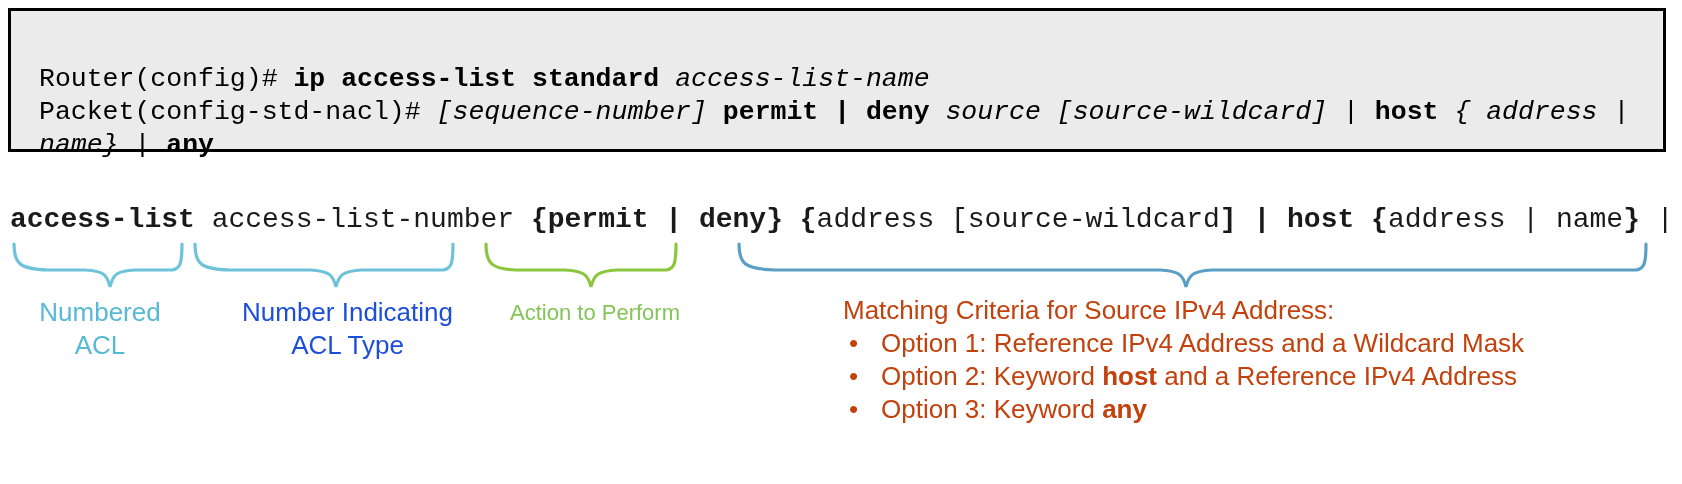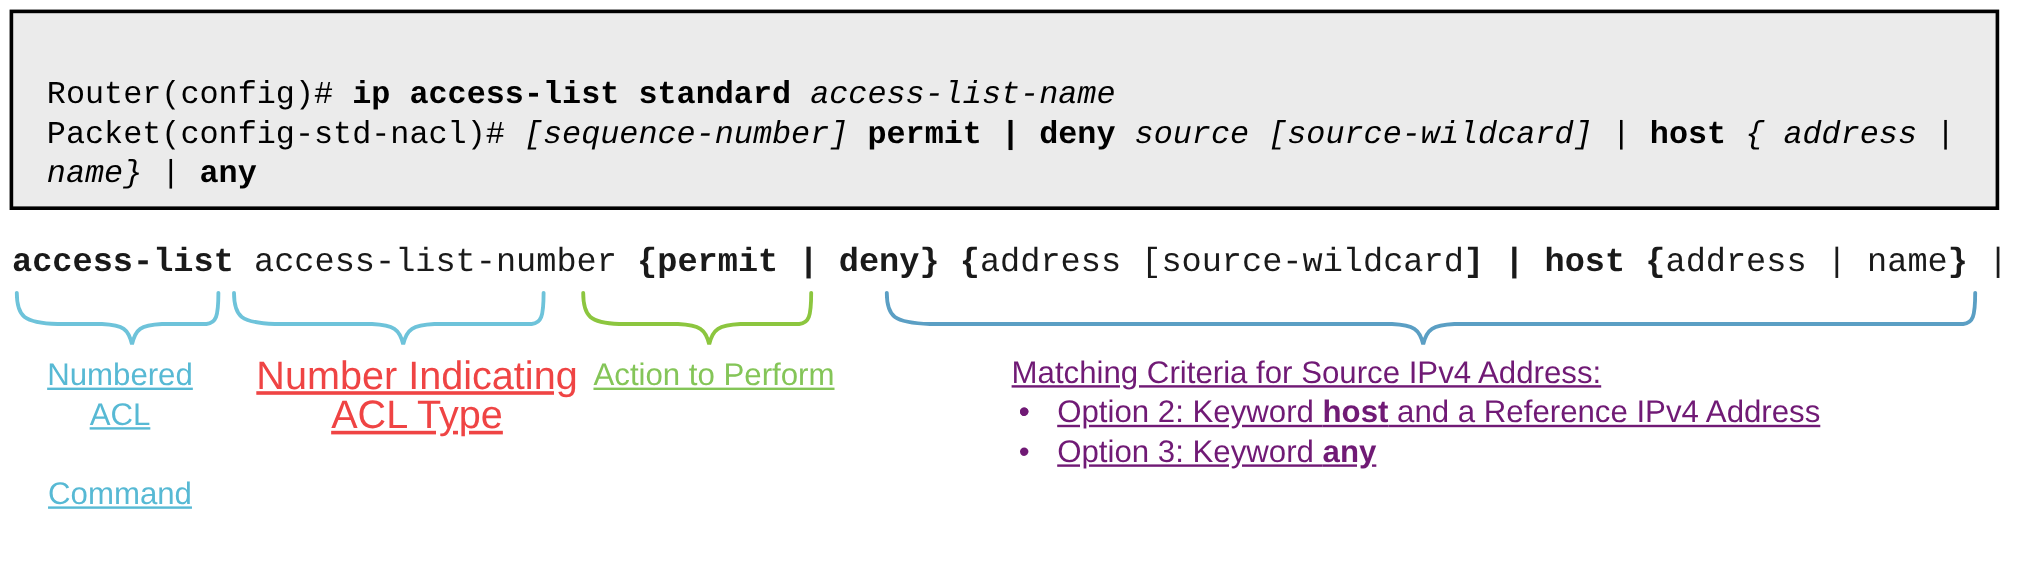--- a/index.html
+++ b/index.html
@@ -14,21 +14,21 @@
     font-family: "Liberation Sans", sans-serif;
     overflow: hidden;
   }
 
   
   #code-box {
     position: absolute;
     left: 8px;
     top: 8px;
     width: 1658px;
-    height: 167px;
+    height: 144px;
     box-sizing: border-box;
     border: 3px solid #000000;
     background: #ebebeb;
   }
   #code-lines {
     position: absolute;
     left: 28px;
     top: 52px;
     right: 10px;
     font-family: "Liberation Mono", "DejaVu Sans Mono", monospace;
@@ -61,52 +61,51 @@
     top: 242px;
     width: 1682px;
     height: 60px;
   }
 
   
   .callout {
     position: absolute;
     font-family: "Liberation Sans", sans-serif;
     line-height: 33px;
-    text-decoration: underline;
   }
   #callout-numbered {
     left: 10px;
     top: 296px;
     width: 180px;
     text-align: center;
     font-size: 26px;
     color: #57b9d4;
   }
   #callout-acltype {
     left: 200px;
     top: 296px;
     width: 295px;
     text-align: center;
-    font-size: 33px;
-    color: #ef4444;
+    font-size: 26px;
+    color: #1d4ed8;
   }
   #callout-action {
     left: 480px;
     top: 296px;
     width: 230px;
     text-align: center;
-    font-size: 26px;
+    font-size: 22px;
     color: #84c558;
   }
   #callout-matching {
     left: 843px;
     top: 294px;
     width: 800px;
     font-size: 26px;
-    color: #701a75;
+    color: #c2410c;
   }
   #callout-matching .hdr { display: block; }
   .bullet-row {
     display: block;
     position: relative;
     padding-left: 38px;
     line-height: 33px;
   }
   .bullet-row .dot {
     position: absolute;
@@ -146,32 +145,31 @@
            C594,32 599,29 617,28 L666,28 C674,27 676,22 676,2" stroke="#8cc63f" stroke-width="3.2"></path>
 
   <path d="M739,2 C739,22 745,27 775,28 L1160,28 C1178,29 1183,32 1186,45
            C1189,32 1194,29 1212,28 L1636,28 C1644,27 1646,22 1646,2" stroke="#5b9fc4" stroke-width="3.2"></path>
 </svg>
 
 <div class="callout" id="callout-numbered">
   <span>Numbered</span><br>
   <span>ACL</span><br>
   <br>
-  <span>Command</span>
 </div>
 
 <div class="callout" id="callout-acltype">
   <span>Number Indicating</span><br>
   <span>ACL Type</span>
 </div>
 
 <div class="callout" id="callout-action">
   <span>Action to Perform</span><br>
 </div>
 
 <div class="callout" id="callout-matching">
   <span class="hdr">Matching Criteria for Source IPv4 Address:</span>
   <div id="matching-bullets">
-      <div class="bullet-row"><span class="dot">•</span></div>
+      <div class="bullet-row"><span class="dot">•</span><span>Option 1: Reference IPv4 Address and a Wildcard Mask</span></div>
       <div class="bullet-row"><span class="dot">•</span><span>Option 2: Keyword </span><span class="kw">host</span><span> and a Reference IPv4 Address</span></div>
       <div class="bullet-row"><span class="dot">•</span><span>Option 3: Keyword </span><span class="kw">any</span></div>
     </div>
 </div>
 
 </body></html>

